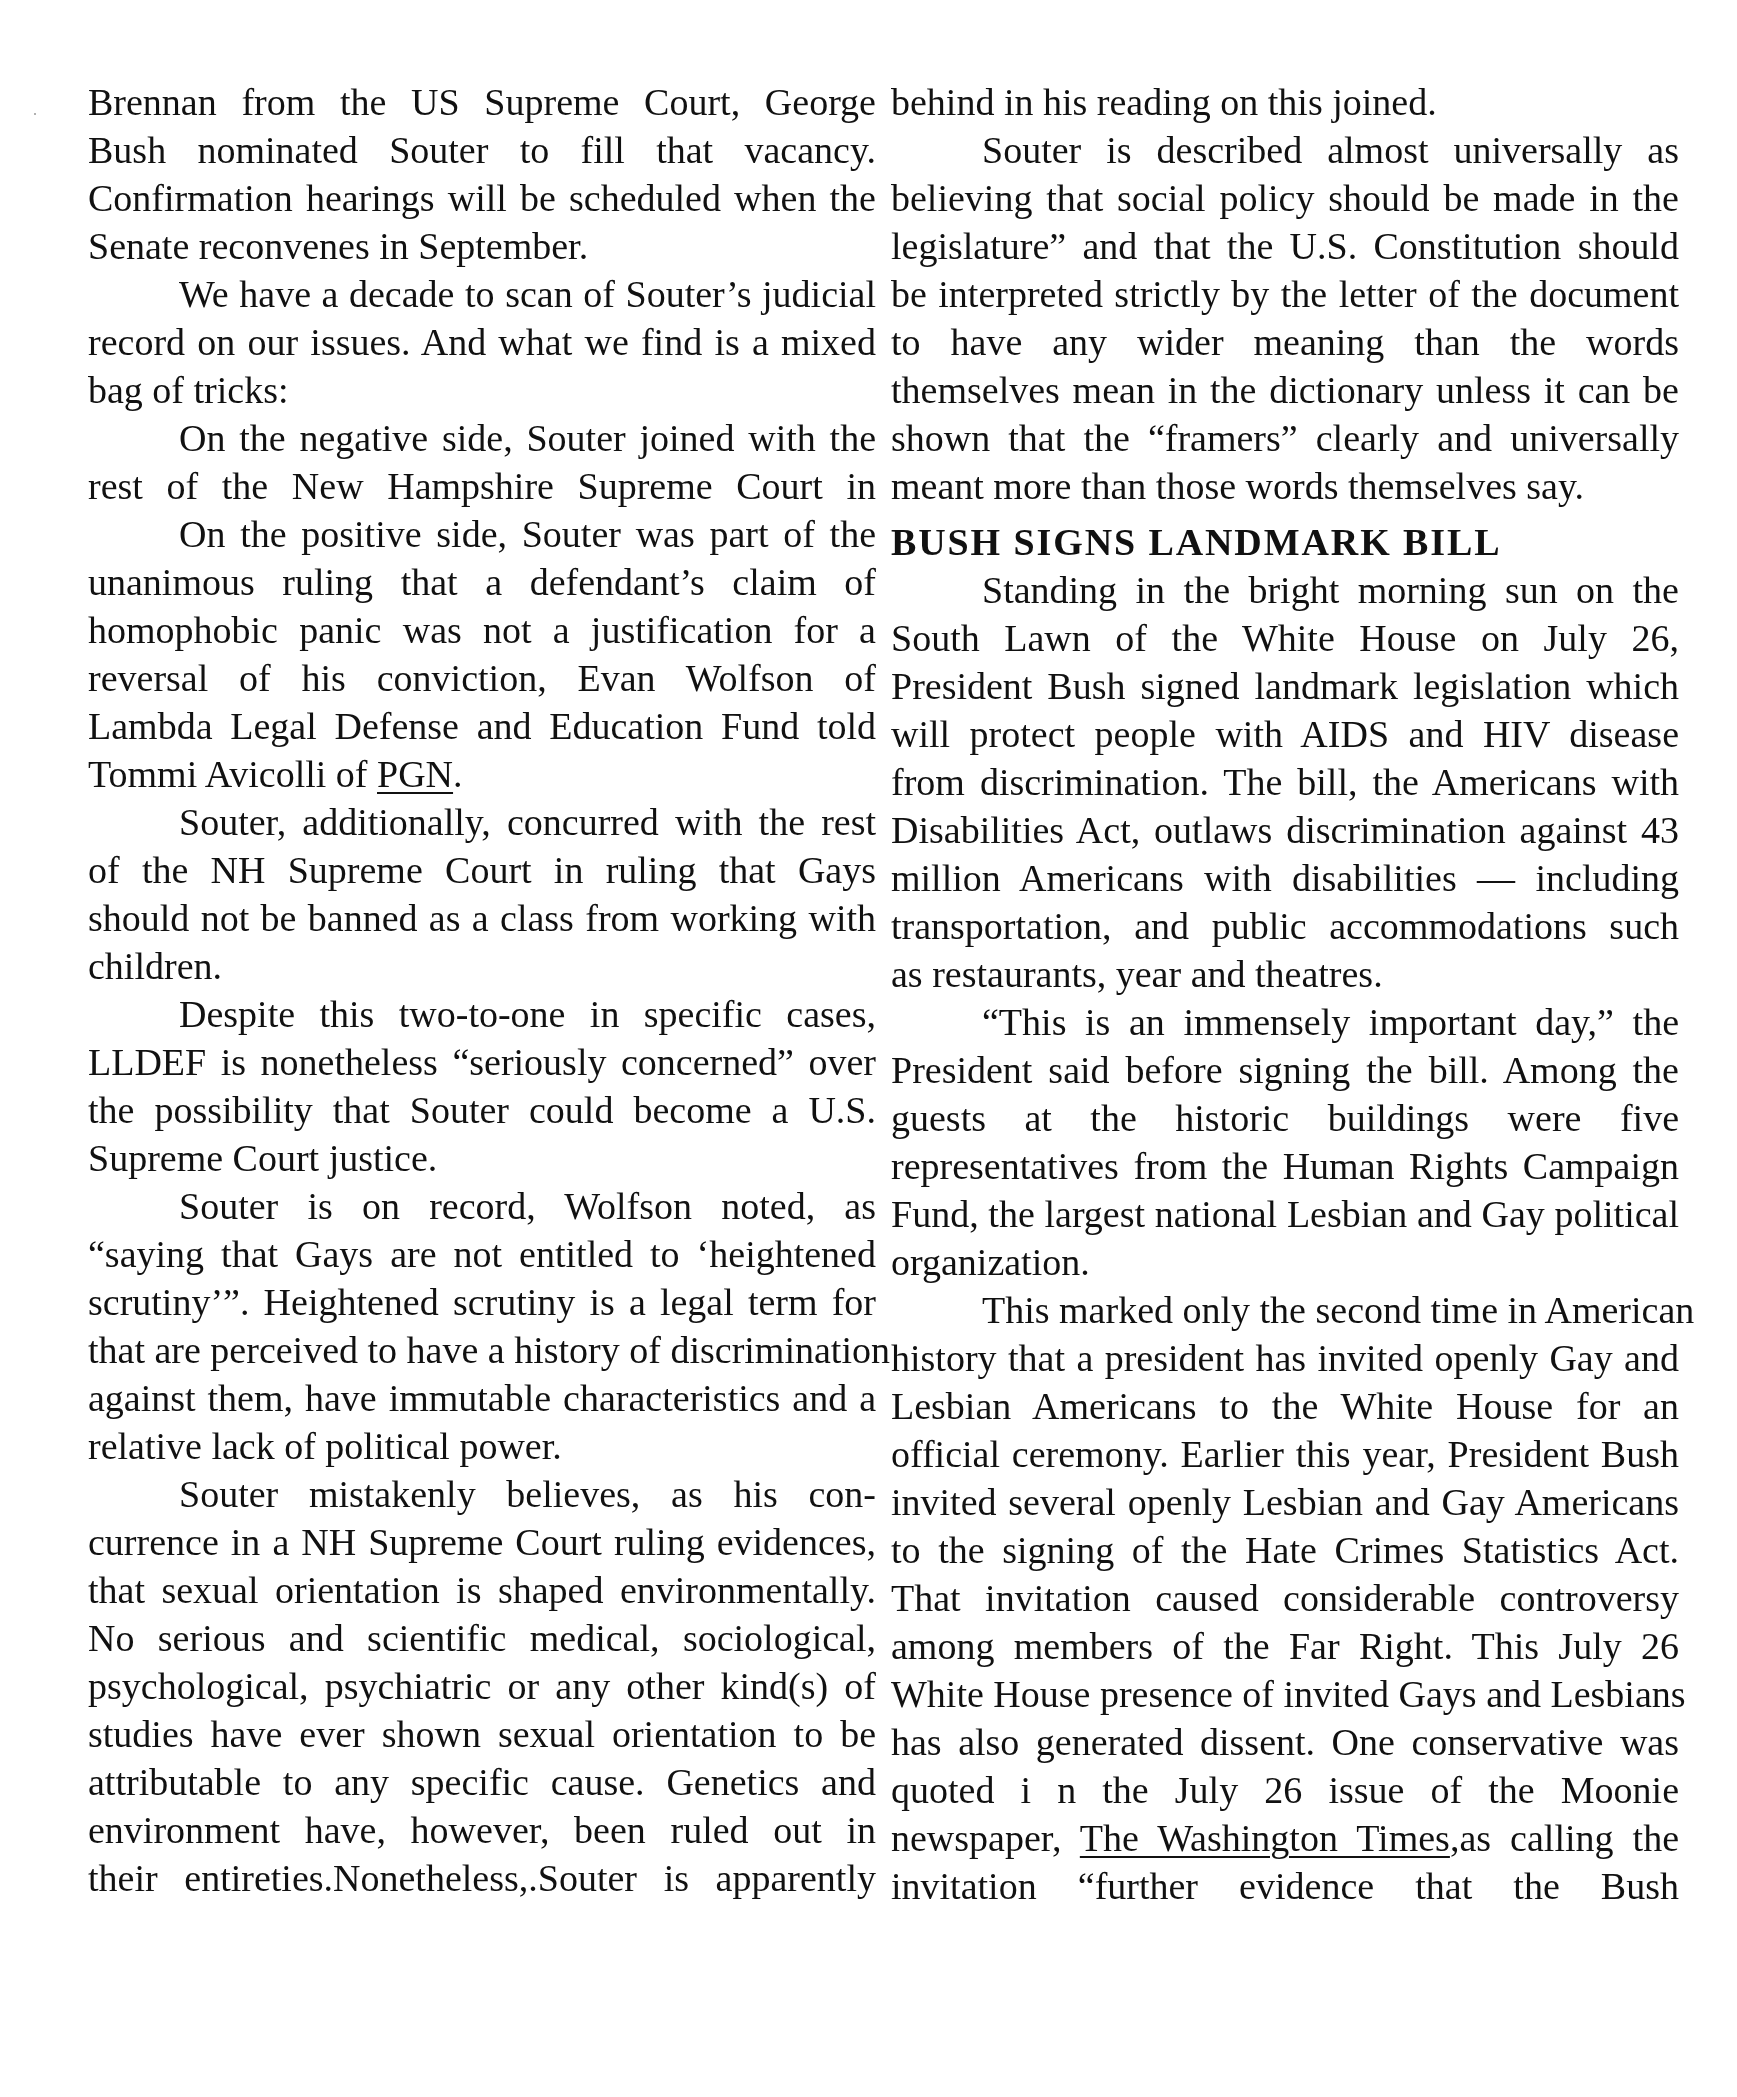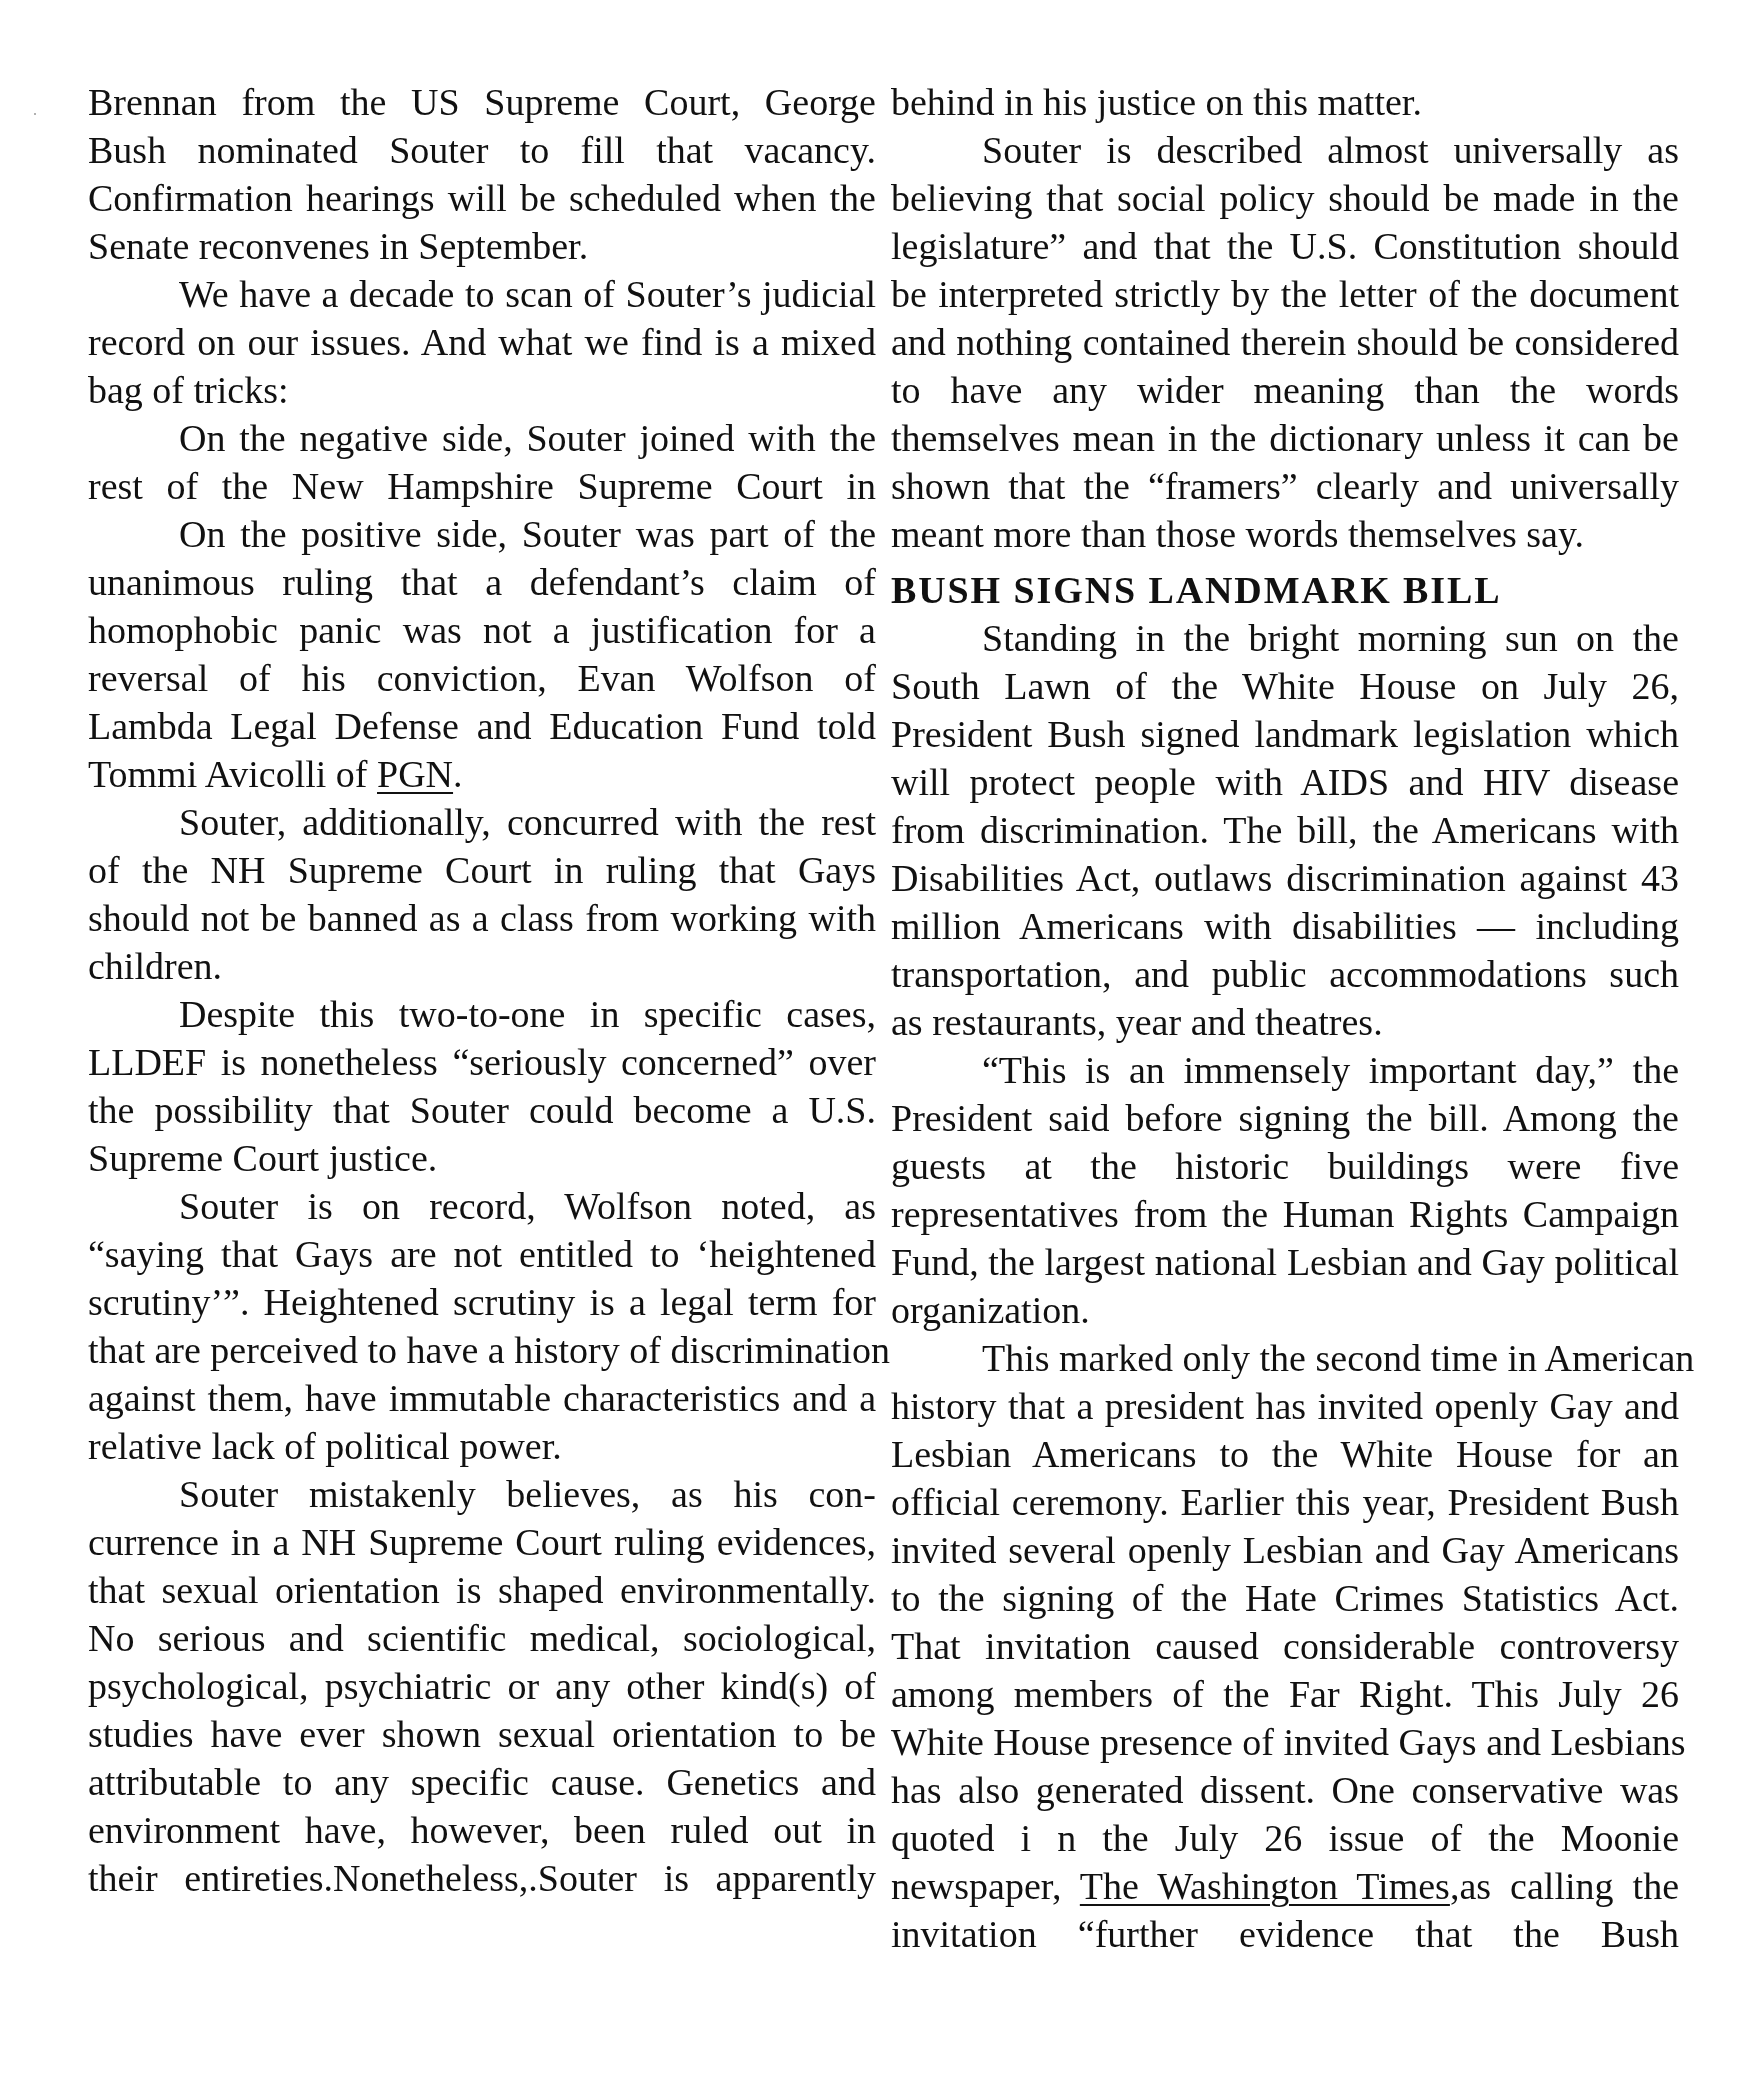--- a/index.html
+++ b/index.html
@@ -64,26 +64,25 @@
       <div class="line"><span>currence in a NH Supreme Court ruling evidences,</span></div>
       <div class="line"><span>that sexual orientation is shaped environmentally.</span></div>
       <div class="line"><span>No serious and scientific medical, sociological,</span></div>
       <div class="line"><span>psychological, psychiatric or any other kind(s) of</span></div>
       <div class="line"><span>studies have ever shown sexual orientation to be</span></div>
       <div class="line"><span>attributable to any specific cause. Genetics and</span></div>
       <div class="line"><span>environment have, however, been ruled out in</span></div>
       <div class="line"><span>their entireties.Nonetheless,.Souter is apparently</span></div>
     </div>
   <div class="col right" id="col-right">
-      <div class="line last"><span>behind in his justice on this matter.</span></div>
+      <div class="line last"><span>behind in his reading on this joined.</span></div>
       <div class="line indent"><span>Souter is described almost universally as</span></div>
       <div class="line"><span>believing that social policy should be made in the</span></div>
       <div class="line"><span>legislature” and that the U.S. Constitution should</span></div>
       <div class="line"><span>be interpreted strictly by the letter of the document</span></div>
-      <div class="line"><span>and nothing contained therein should be considered</span></div>
       <div class="line"><span>to have any wider meaning than the words</span></div>
       <div class="line"><span>themselves mean in the dictionary unless it can be</span></div>
       <div class="line"><span>shown that the “framers” clearly and universally</span></div>
       <div class="line last"><span>meant more than those words themselves say.</span></div>
       <div class="line head"><span>BUSH SIGNS LANDMARK BILL</span></div>
       <div class="line indent"><span>Standing in the bright morning sun on the</span></div>
       <div class="line"><span>South Lawn of the White House on July 26,</span></div>
       <div class="line"><span>President Bush signed landmark legislation which</span></div>
       <div class="line"><span>will protect people with AIDS and HIV disease</span></div>
       <div class="line"><span>from discrimination. The bill, the Americans with</span></div>

